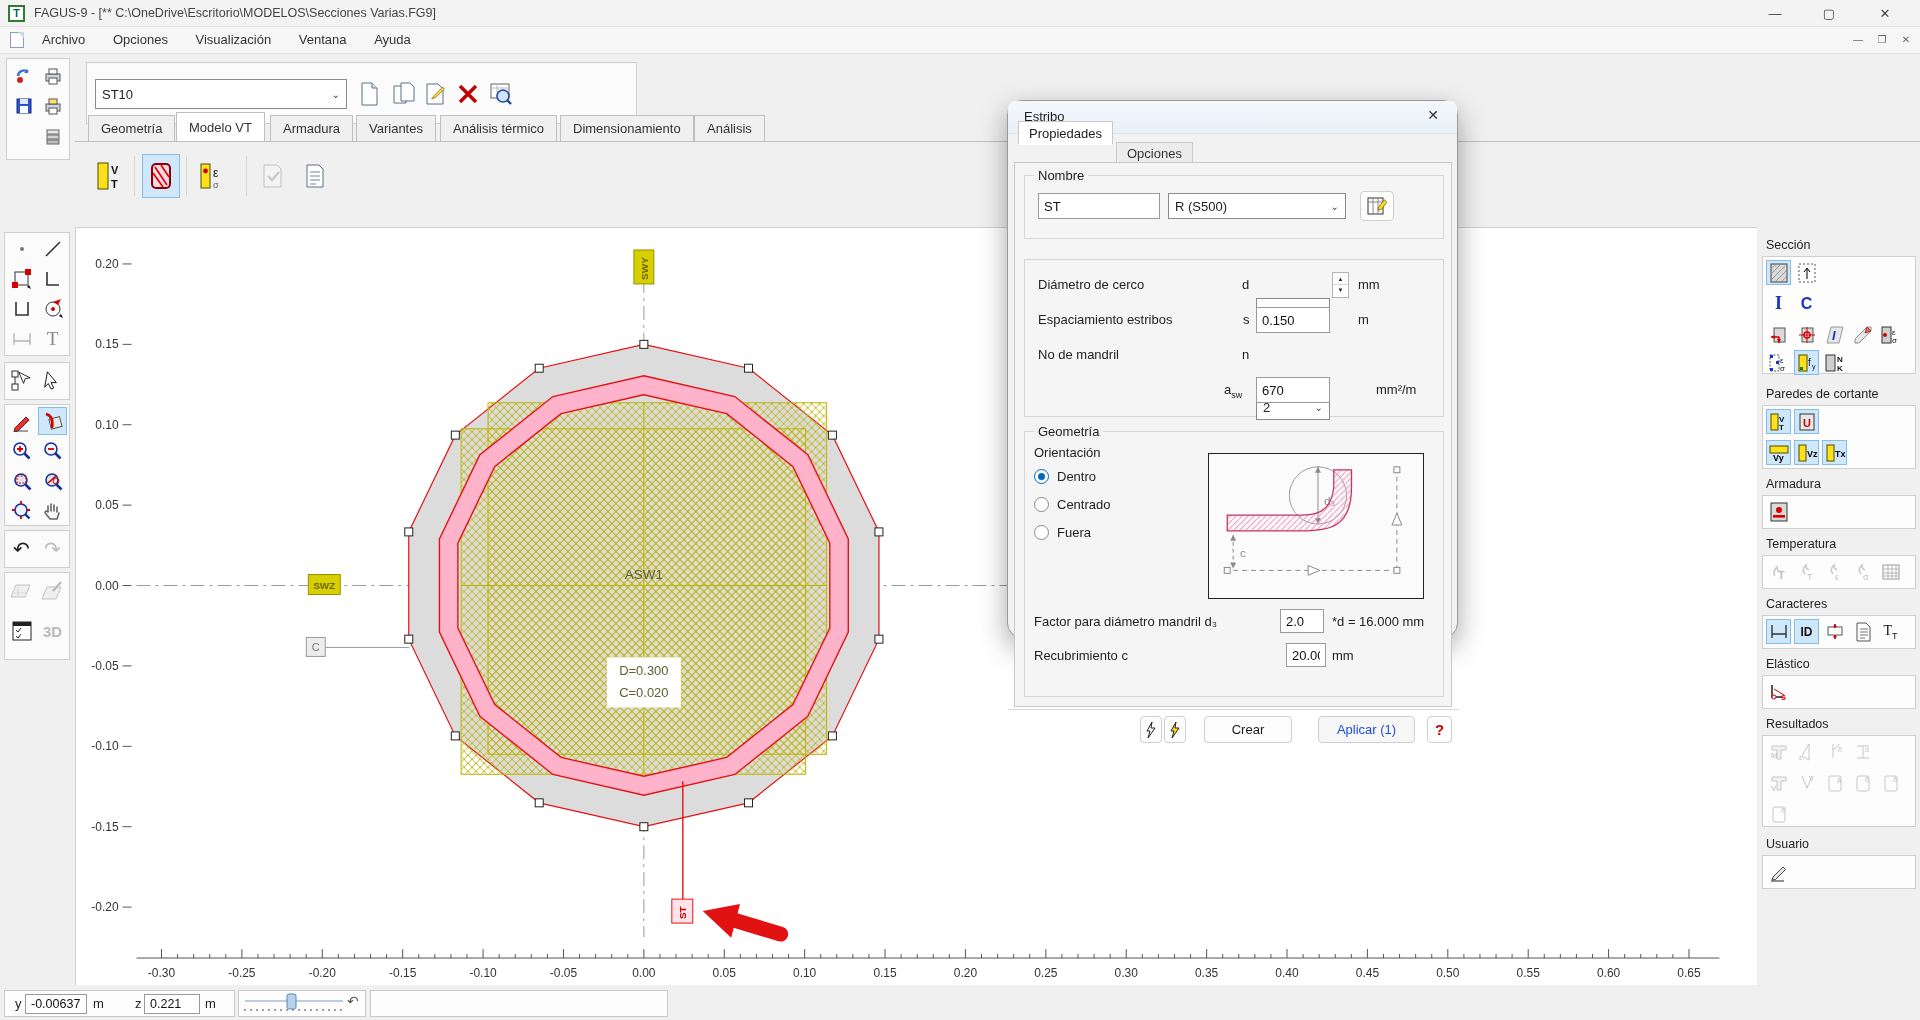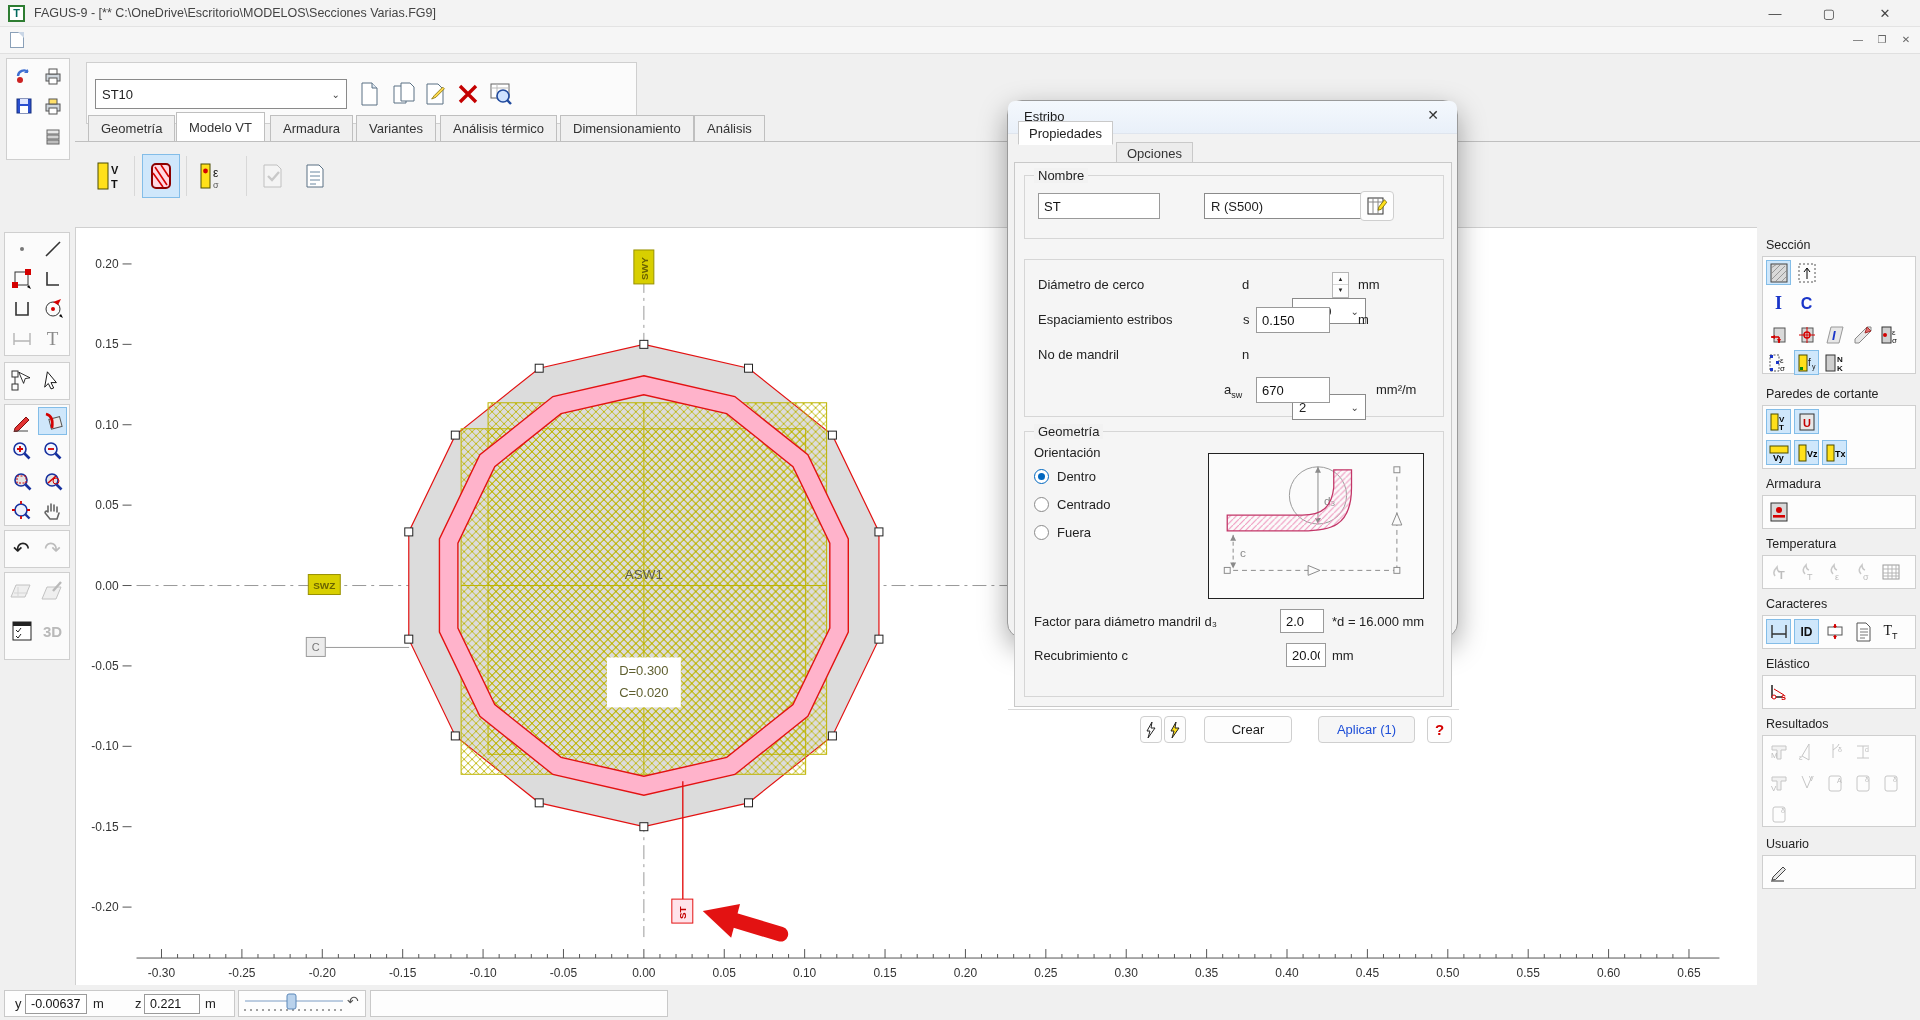--- a/index.html
+++ b/index.html
@@ -24,21 +24,21 @@
   .combo .chev { position:absolute; right:6px; color:#444; font-size:10px; }
   .vsep { width:1px; background:#d8d8d8; }
   
   .tab { position:absolute; top:3px; height:26px; padding:0 12px; line-height:26px; background:#f0f0f0; border:1px solid #bfbfbf; border-bottom:none; color:#333; }
   .tab.active { top:0; height:29px; line-height:30px; background:#fff; z-index:2; }
   #tabline { left:75px; top:141px; width:1845px; height:1px; background:#bfbfbf; }
   
   .inp { background:#fff; border:1px solid #9a9a9a; font-size:13px; padding:0 5px; color:#111; }
   input.inp { outline:none; }
   
-  #dialog { left:1007px; top:100px; width:451px; height:538px; background:#f2f2f2; border:1px solid #9a9a9a; border-radius:15px; box-shadow:0 10px 28px rgba(0,0,0,.35); z-index:20;padding-left:36px; }
+  #dialog { left:1007px; top:100px; width:451px; height:538px; background:#f2f2f2; border:1px solid #9a9a9a; border-radius:15px; box-shadow:0 10px 28px rgba(0,0,0,.35); z-index:20; }
   #dlg-title { left:0; top:0; width:100%; height:33px; background:linear-gradient(#f4f8fd,#e9f0f9); border-radius:7px 7px 0 0; border-bottom:1px solid #dfe5ee; }
   .grp { position:absolute; border:1px solid #d6d6d6; background:transparent; }
   .grp-legend { position:absolute; background:#f2f2f2; padding:0 4px; color:#222; }
   .dlgbtn { position:absolute; background:#fdfdfd; border:1px solid #cfcfcf; border-radius:4px; text-align:center; font-size:13px; color:#1b1b1b; display:flex; align-items:center; justify-content:center; }
   .dlgbtn.disabled { color:#1d4ed8; background:#f6f6f6; }
   .radio { width:15px; height:15px; border-radius:50%; border:1px solid #8a8a8a; background:#fff; display:inline-block; vertical-align:-3px; margin-right:8px; }
   .radio.on { border:1px solid #0067c0; background:#fff; position:relative; }
   .radio.on:after { content:""; position:absolute; left:3px; top:3px; width:7px; height:7px; border-radius:50%; background:#0067c0; }
   
   .rp-title { position:absolute; left:1766px; width:150px; height:18px; color:#222; font-size:12.5px; }
@@ -56,20 +56,27 @@
 <div class="abs" id="titlebar">
   <div class="abs" id="app-icon">T</div>
   <div class="abs" id="title-text">FAGUS-9 - [** C:\OneDrive\Escritorio\MODELOS\Secciones Varias.FG9]</div>
   <div class="abs winbtn" style="left:1752px;">—</div>
   <div class="abs winbtn" style="left:1806px;">▢</div>
   <div class="abs winbtn" style="left:1862px;">✕</div>
 </div>
 
 <div class="abs" id="menubar">
   <div class="abs" id="menu-doc-icon"></div>
+  <div class="abs" style="left:30px; top:0;">
+    <span class="menu-item">Archivo</span>
+    <span class="menu-item">Opciones</span>
+    <span class="menu-item">Visualización</span>
+    <span class="menu-item">Ventana</span>
+    <span class="menu-item">Ayuda</span>
+  </div>
 </div>
 <div class="abs mdibtn" style="left:1848px;">—</div>
 <div class="abs mdibtn" style="left:1872px;">❐</div>
 <div class="abs mdibtn" style="left:1896px;">✕</div>
 
 <div class="abs panelbox" style="left:6px; top:58px; width:64px; height:102px;">
   <div class="abs tbtn" style="left:4px; top:4px; width:26px; height:26px;">
     <svg width="20" height="20">
         <path d="M4 10a6 6 0 0 1 10-4" fill="none" stroke="#3f6fd1" stroke-width="2.4"></path>
         <path d="M14 3v4h-4" fill="#3f6fd1"></path>

